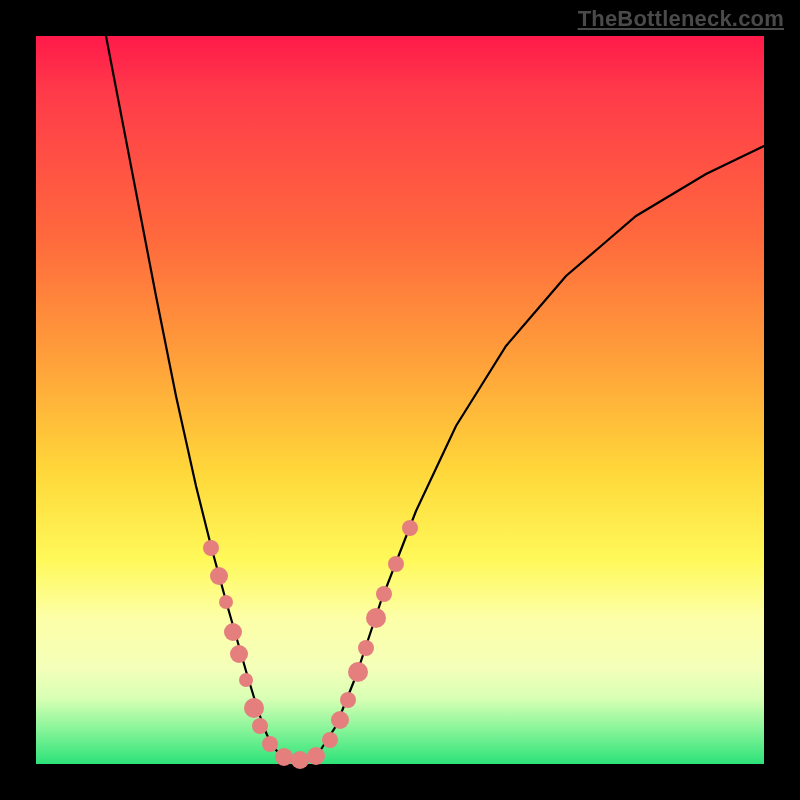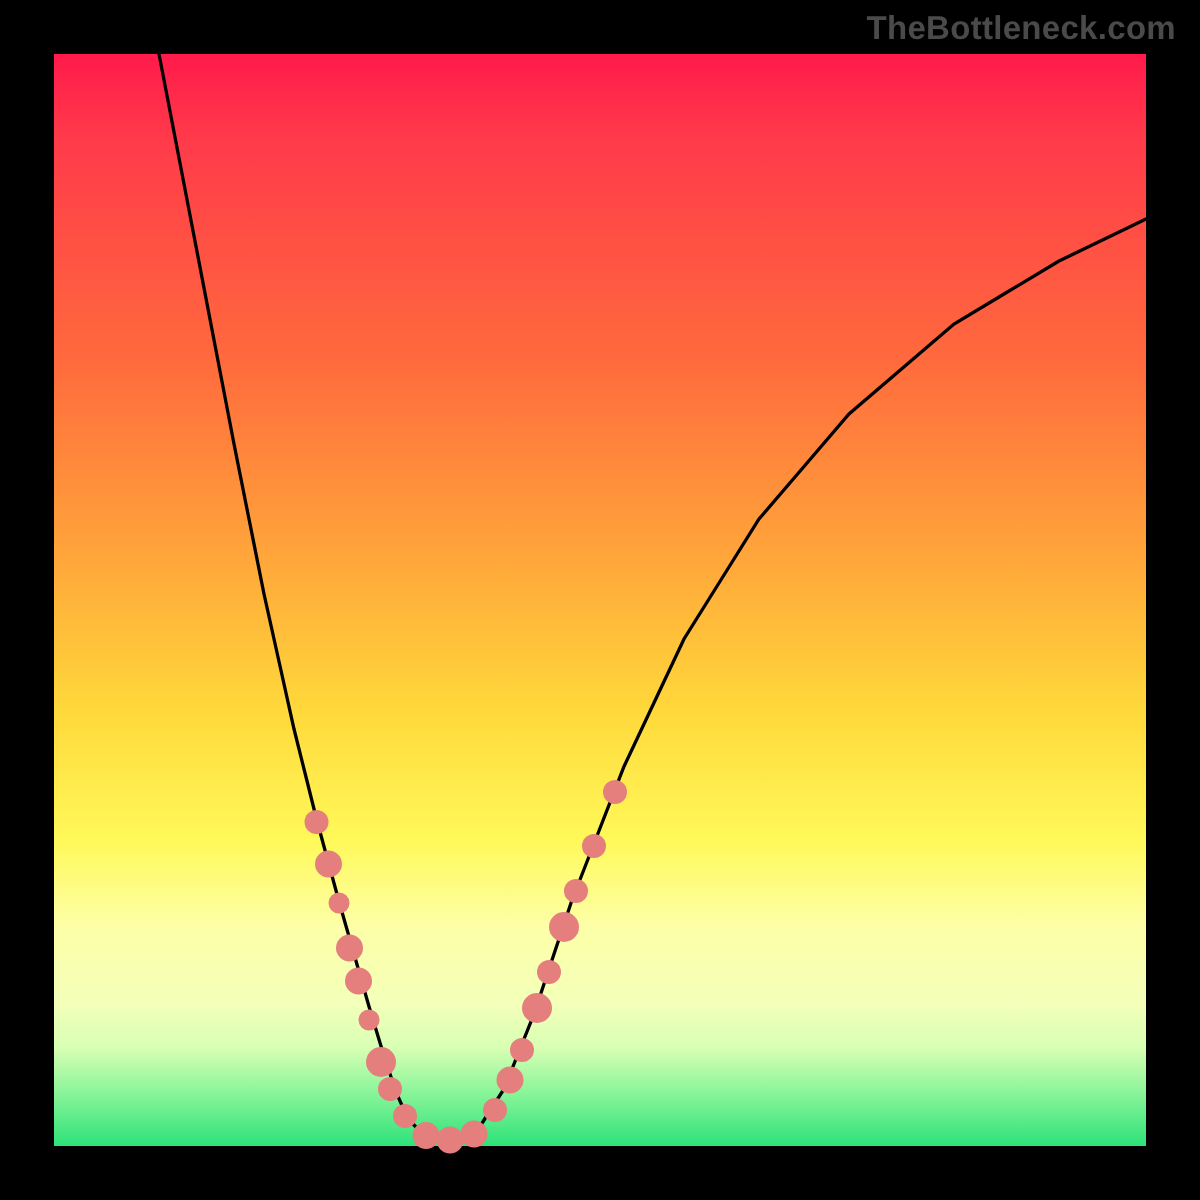--- a/index.html
+++ b/index.html
@@ -42,20 +42,21 @@
   .watermark {
     position: absolute;
     top: 6px;
     right: 16px;
     font-family: Arial, Helvetica, sans-serif;
     font-size: 22px;
     font-weight: 600;
     color: #4a4a4a;
     letter-spacing: 0.2px;
     z-index: 50;
+    text-decoration: underline;
   }
   svg.overlay {
     position: absolute;
     left: 0;
     top: 0;
     width: 728px;
     height: 728px;
     overflow: visible;
   }
   .curve {

